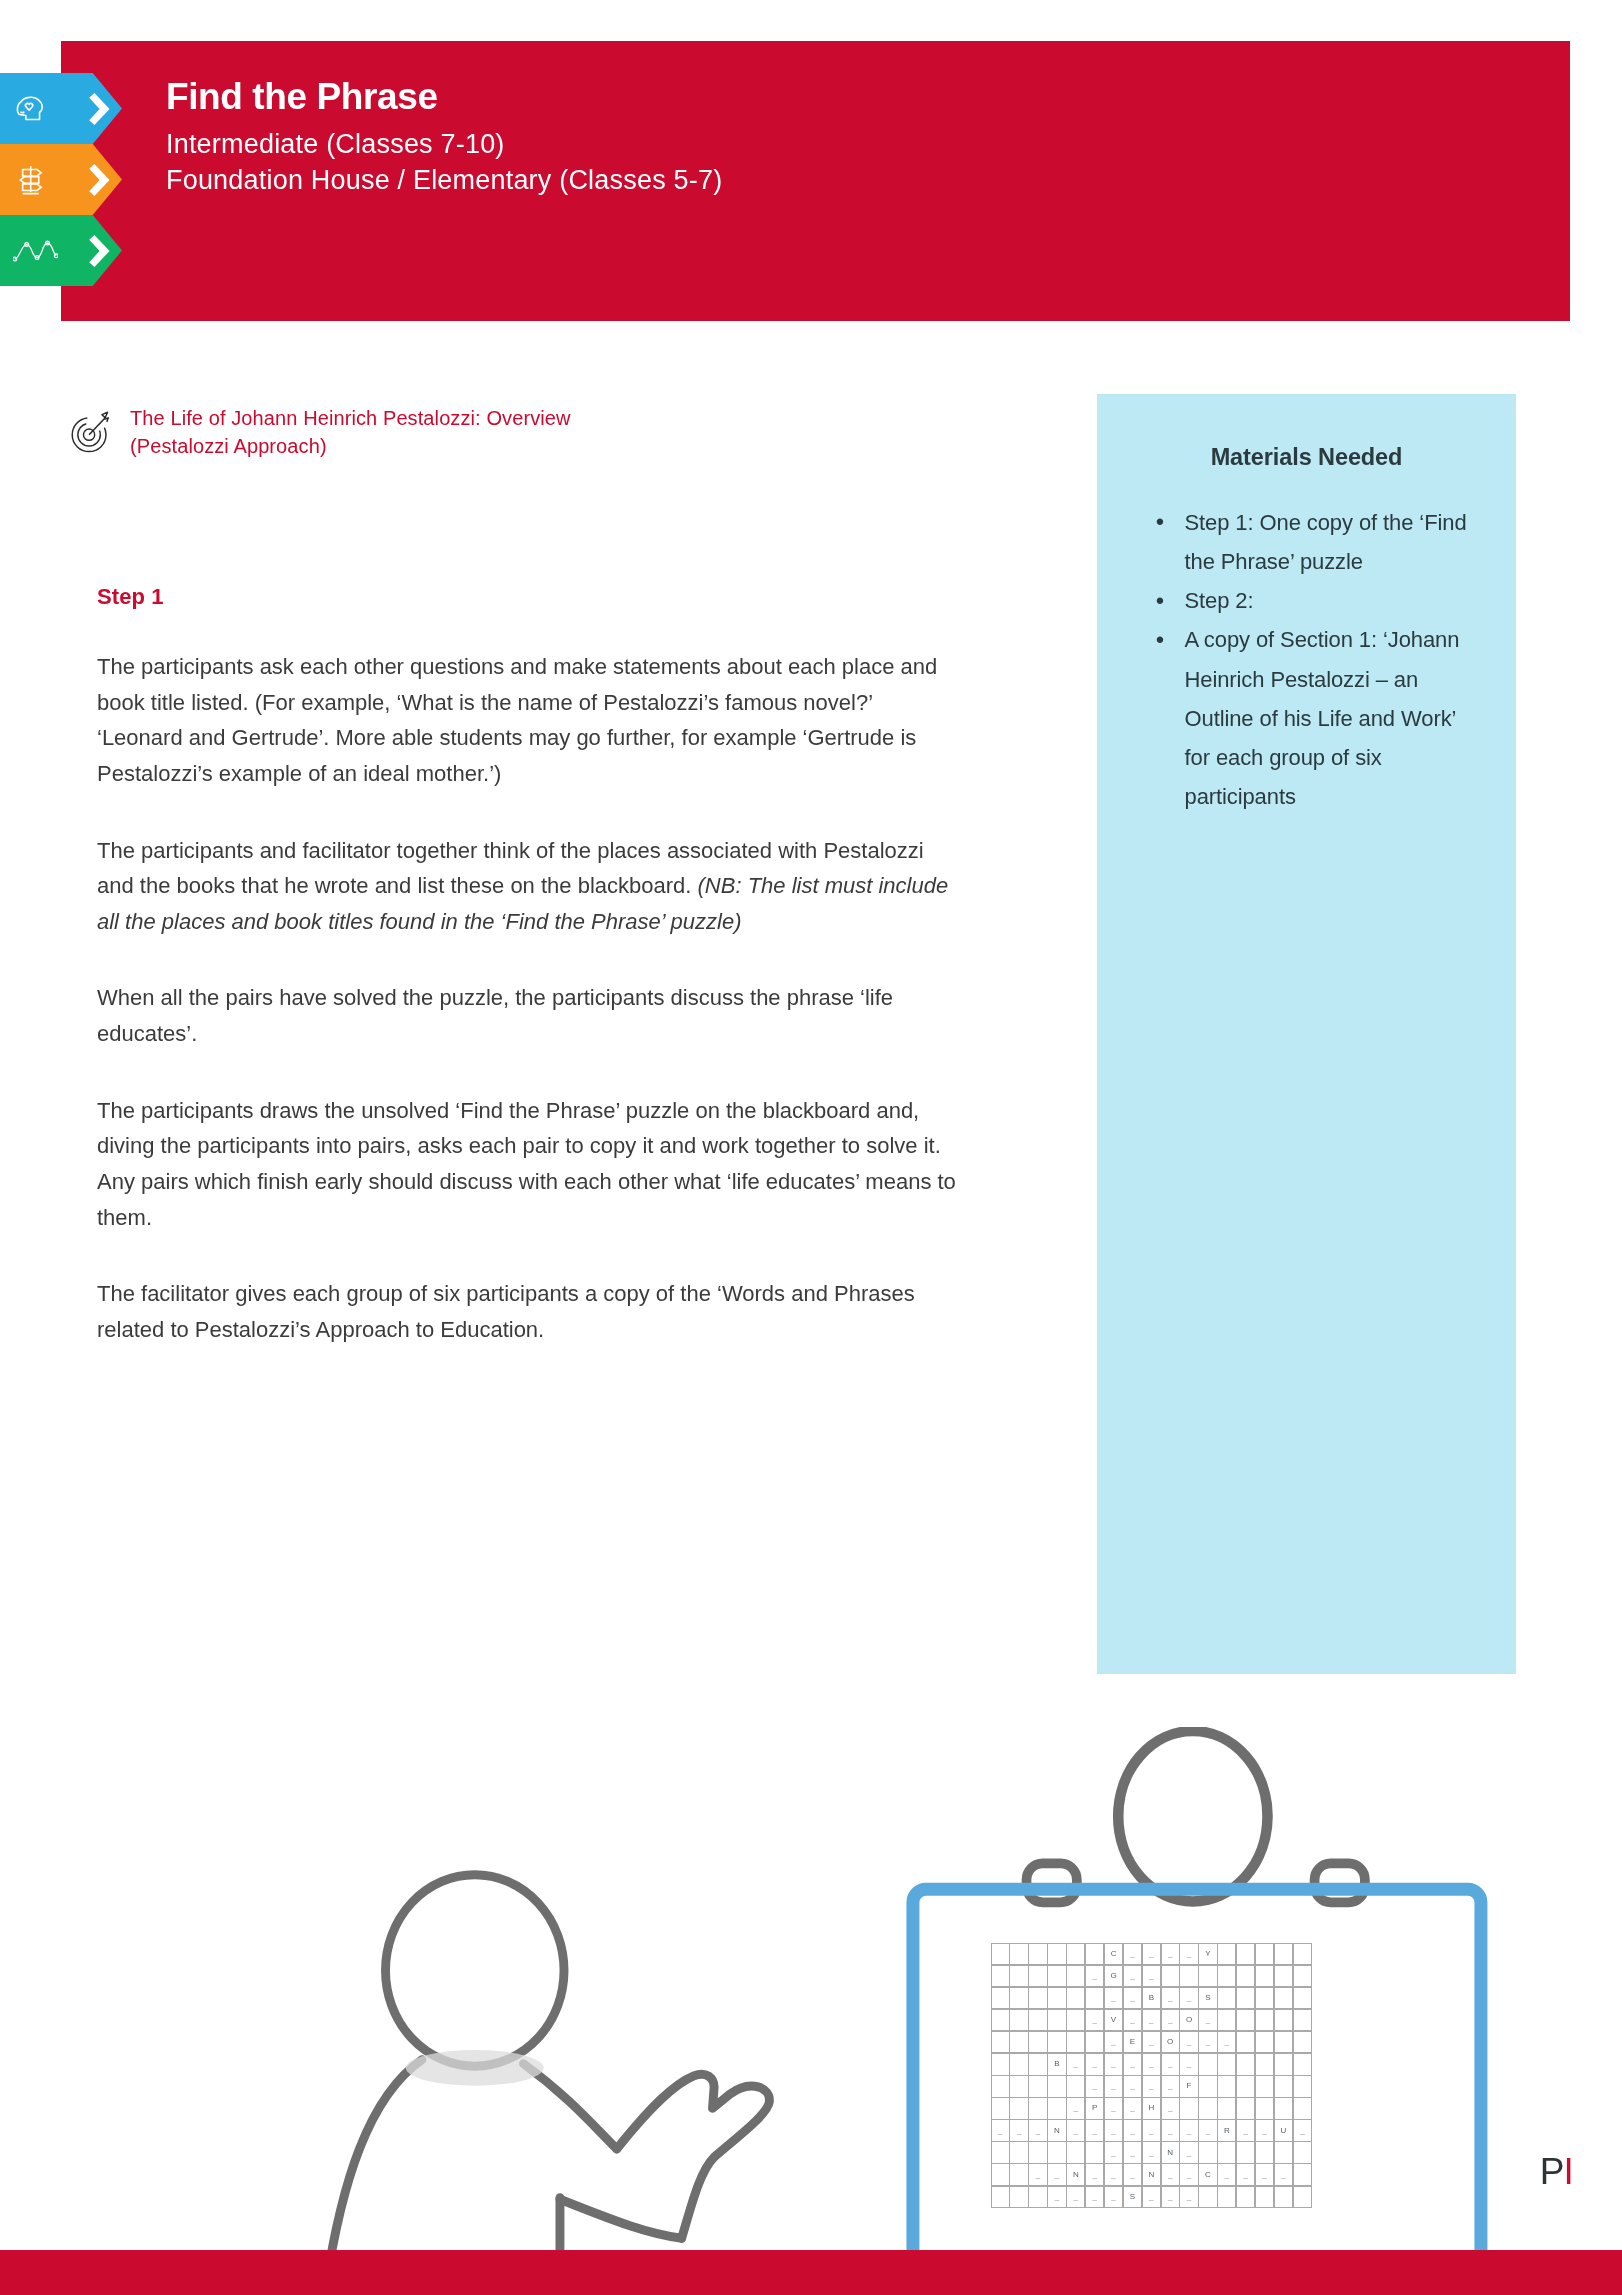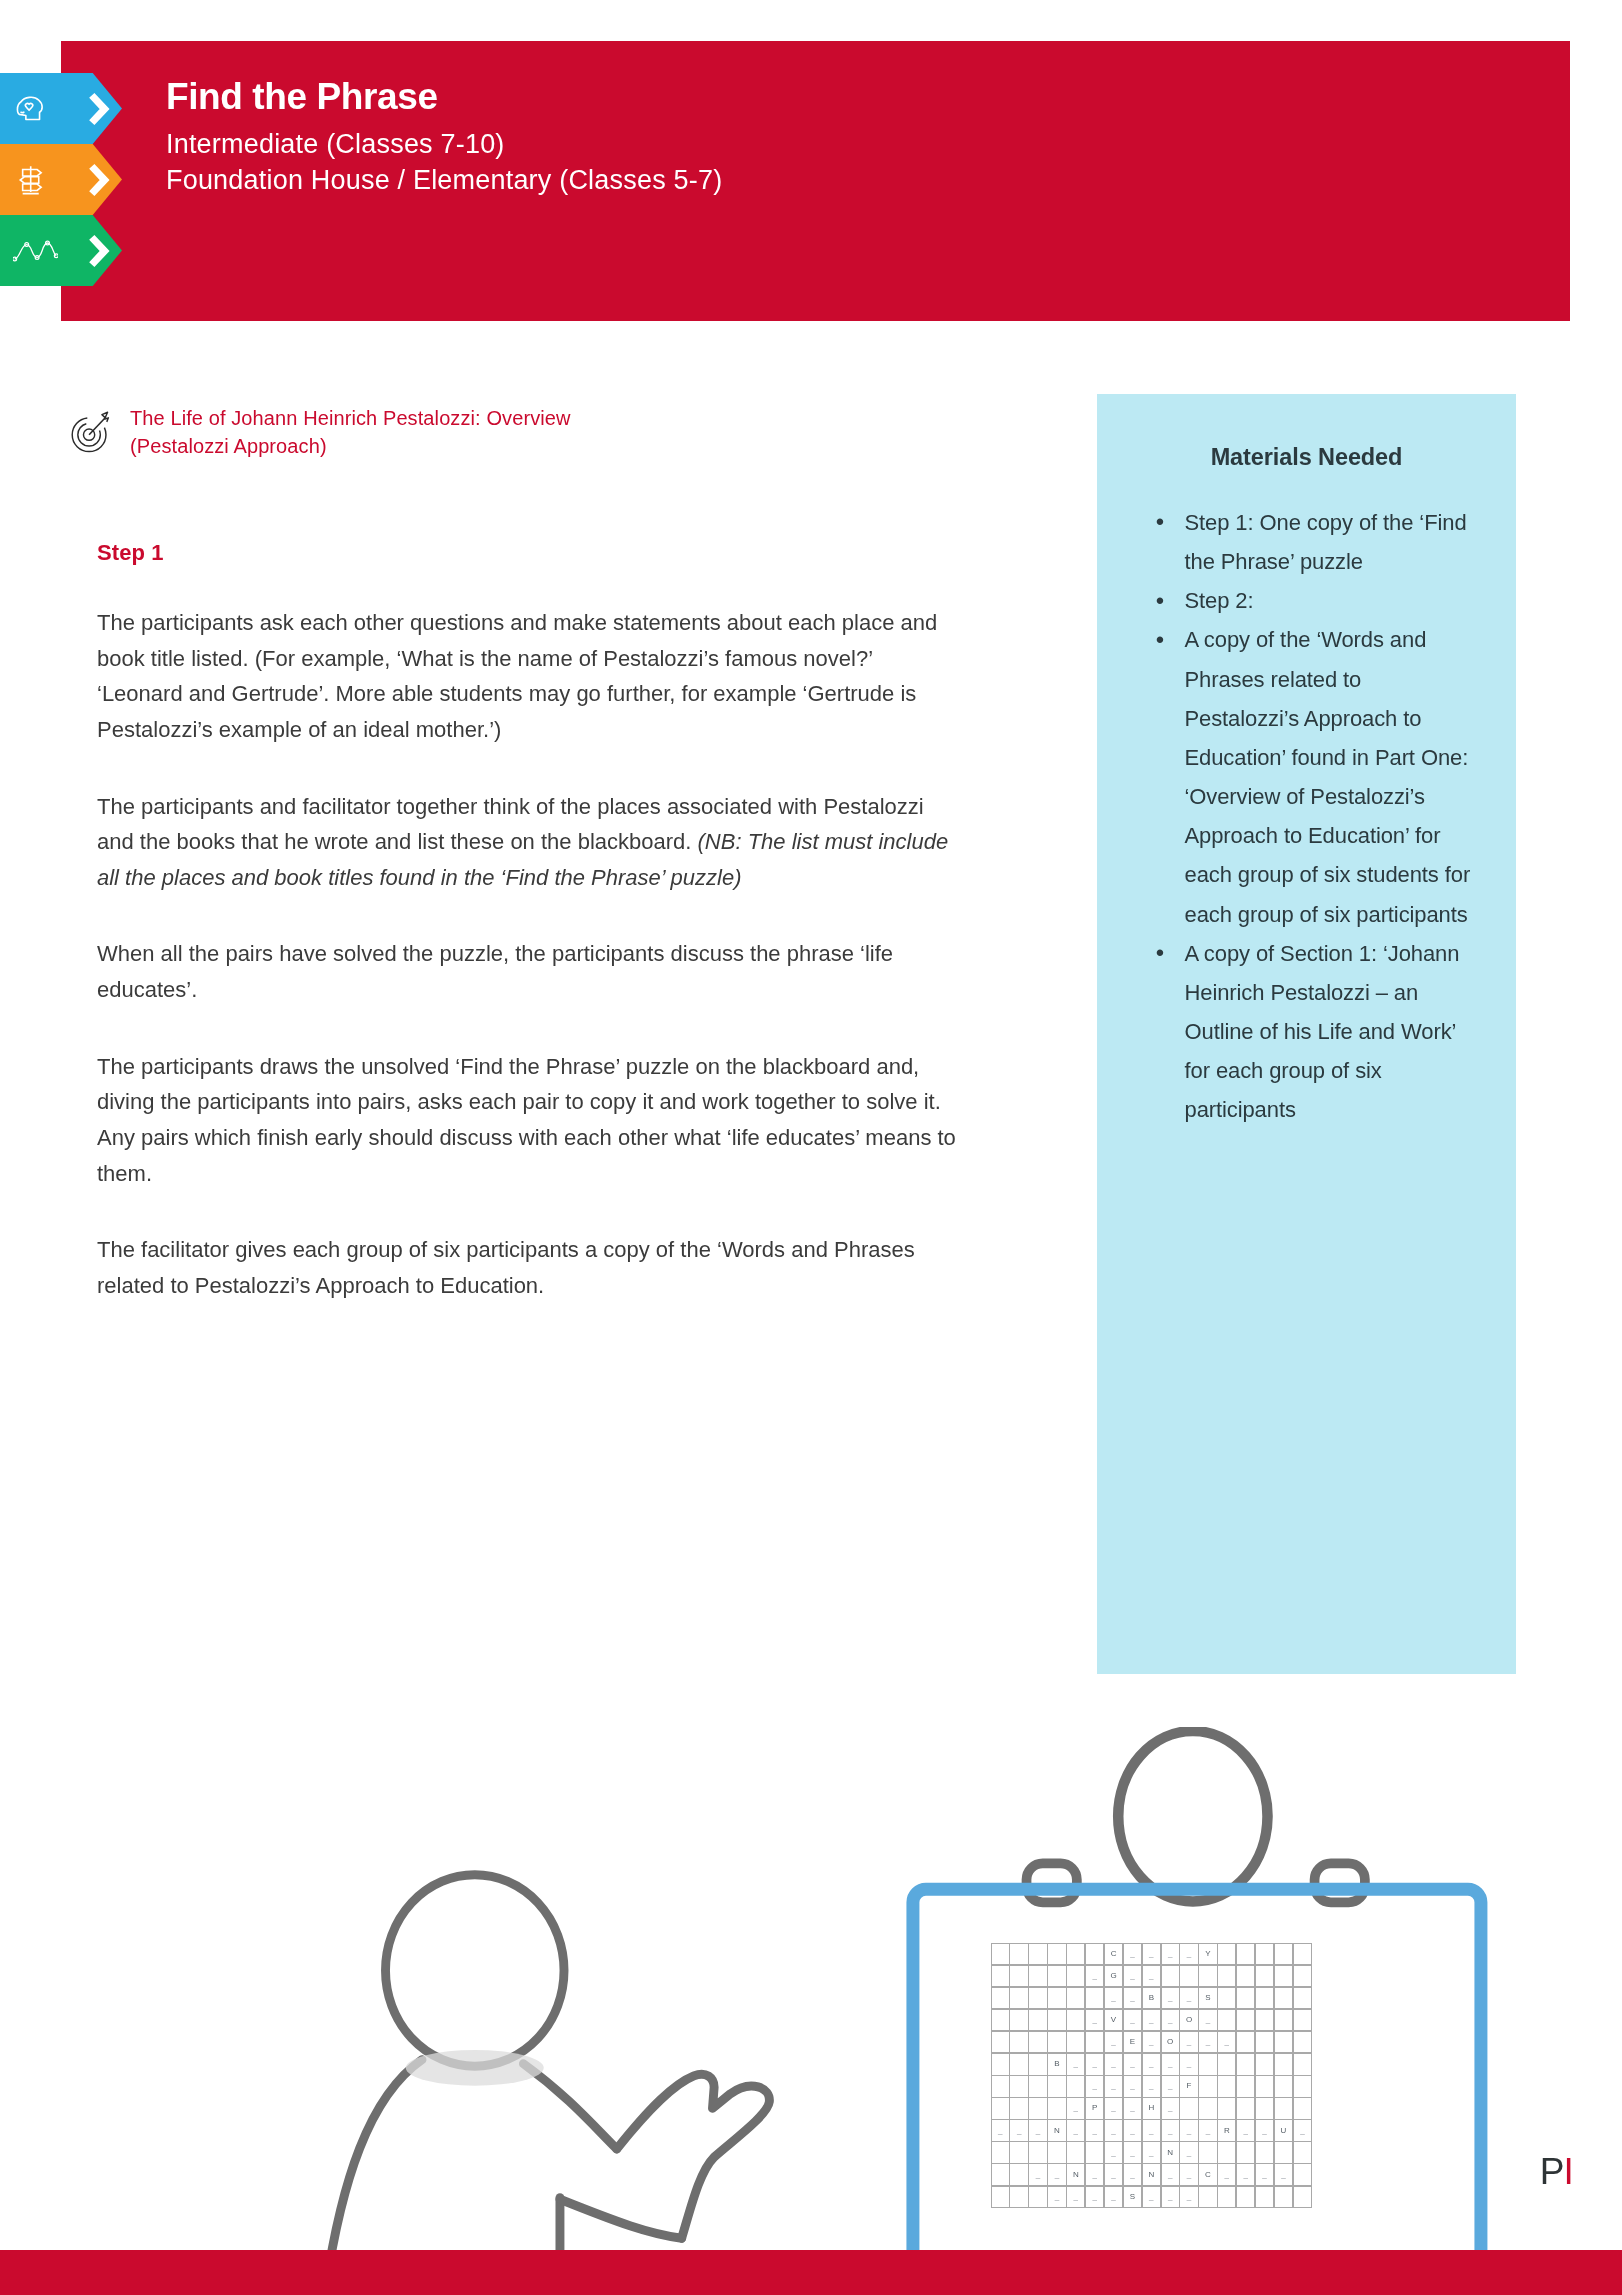--- a/index.html
+++ b/index.html
@@ -77,21 +77,21 @@
     color:#ca0a2e;
     font-size:20px;
     font-weight:normal;
     line-height:1.42;
     letter-spacing:0.1px;
   }
 
   
   .body-col {
     position:absolute;
-    top:540px; left:97px;
+    top:584px; left:97px;
     width:864px;
   }
   .step-label {
     color:#ca0a2e;
     font-size:22px;
     font-weight:bold;
     margin-bottom:39px;
     letter-spacing:0.1px;
   }
   .step-label.second { margin-top:44px; }
@@ -266,21 +266,20 @@
   <p class="para">The participants draws the unsolved ‘Find the Phrase’ puzzle on the blackboard and, diving the participants into pairs, asks each pair to copy it and work together to solve it. Any pairs which finish early should discuss with each other what ‘life educates’ means to them.</p>
 
   <p class="para">The facilitator gives each group of six participants a copy of the ‘Words and Phrases related to Pestalozzi’s Approach to Education.</p>
 </div>
 
 <aside class="materials">
   <div class="materials-title">Materials Needed</div>
   <ul>
     <li>Step 1: One copy of the ‘Find the Phrase’ puzzle</li>
     <li>Step 2:</li>
-    <li>A copy of the ‘Words and Phrases related to Pestalozzi’s Approach to Education’ found in Part One: ‘Overview of Pestalozzi’s Approach to Education’ for each group of six students for each group of six participants</li>
     <li>A copy of Section 1: ‘Johann Heinrich Pestalozzi – an Outline of his Life and Work’ for each group of six participants</li>
   </ul>
 </aside>
 
 <svg class="illus" viewBox="0 0 2000 700">
 
   <g fill="none" stroke="#6e6e6e" stroke-width="11" stroke-linecap="round" stroke-linejoin="round">
     <ellipse cx="585" cy="300" rx="110" ry="118"></ellipse>
     <path d="M520 410 C455 455 420 560 400 700"></path>
     <path d="M645 415 C700 455 730 490 760 520"></path>

